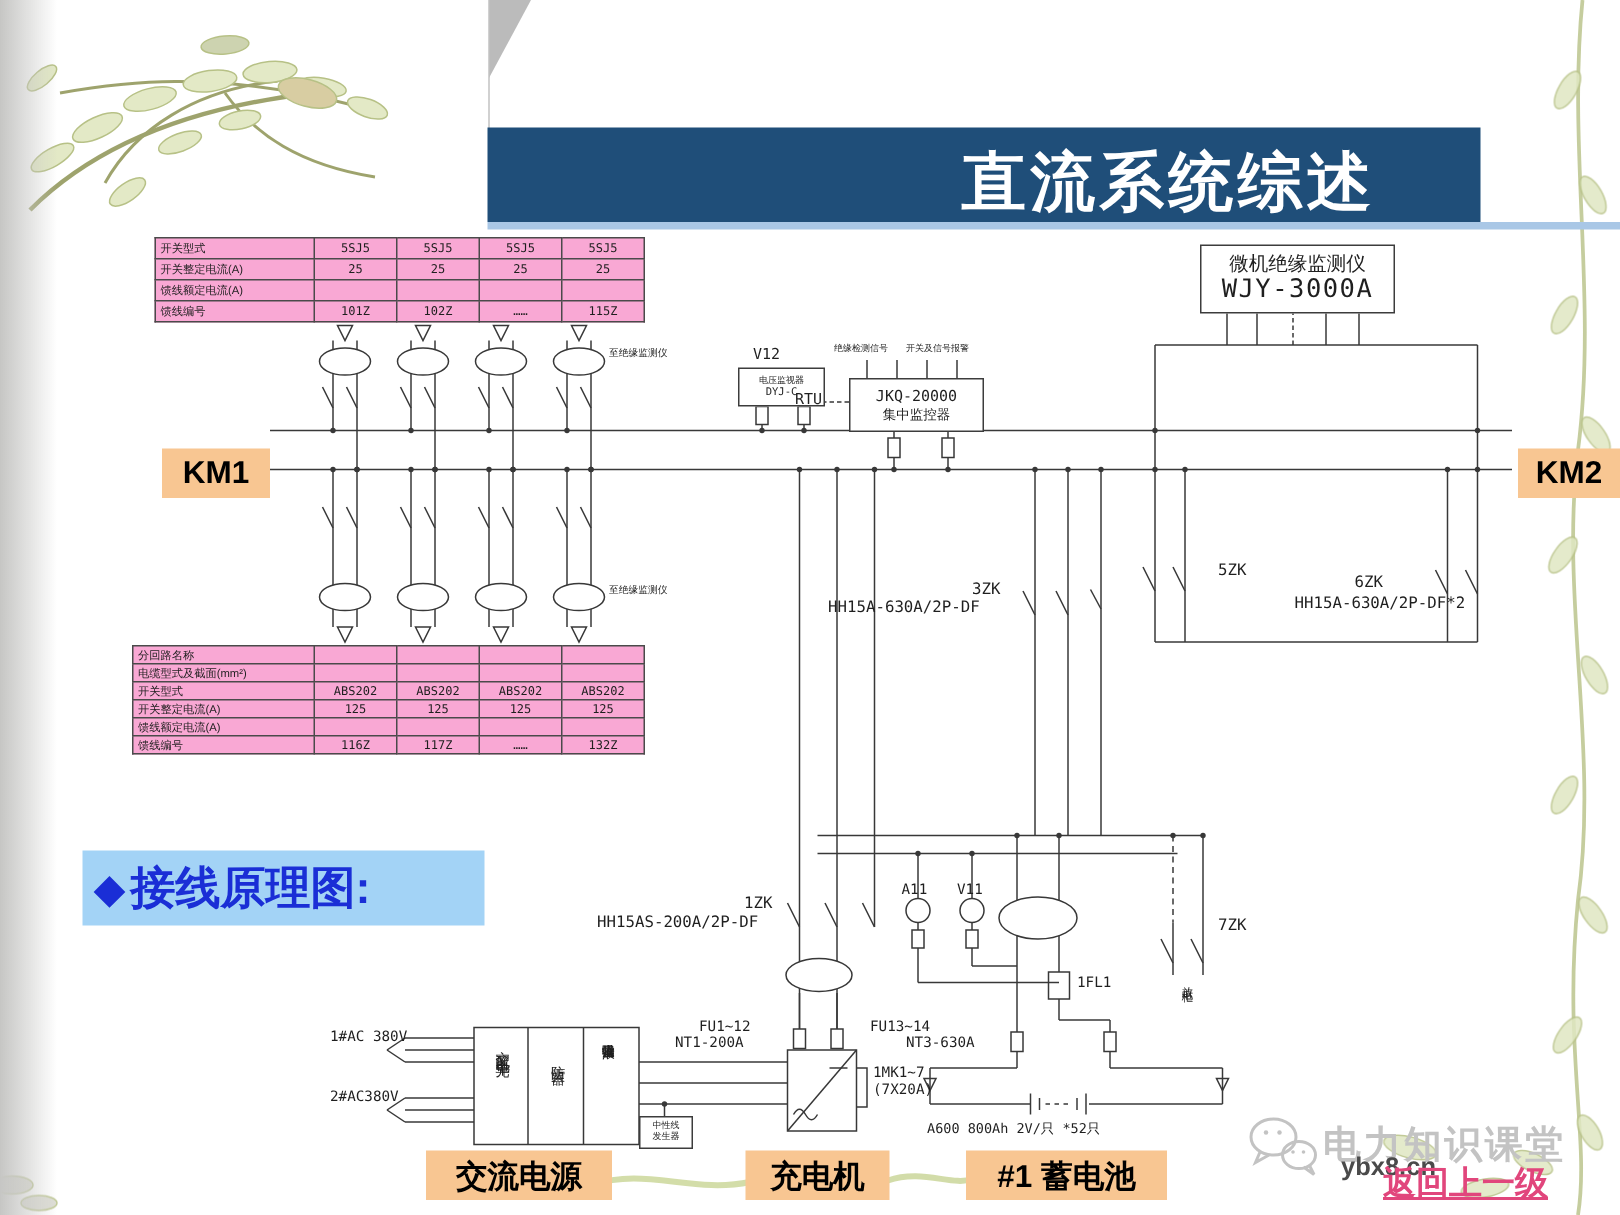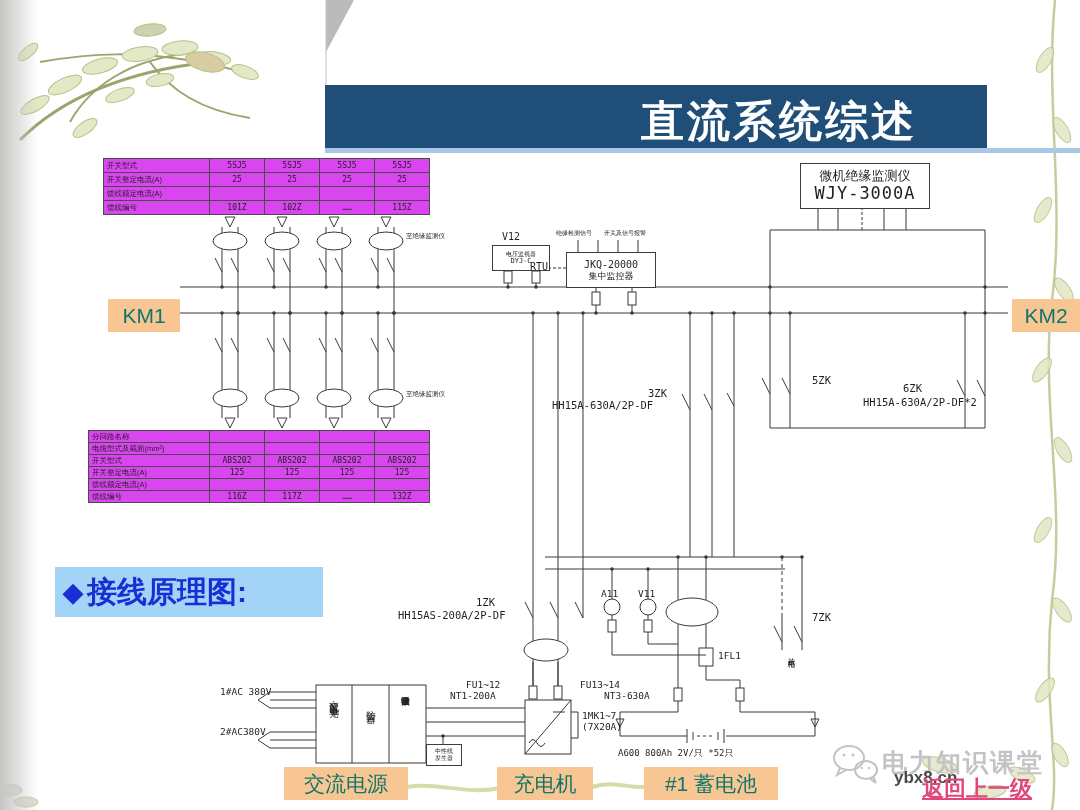--- a/index.html
+++ b/index.html
@@ -16,29 +16,29 @@
              background:linear-gradient(90deg,#c6c6c4,rgba(255,255,255,0));}
   
   .lbl{position:absolute;font-family:"DejaVu Sans Mono",monospace;font-size:10px;color:#1f1f1f;
        white-space:nowrap;line-height:1.1;}
   .cjk{font-family:"Liberation Sans",sans-serif;}
   .box{position:absolute;border:1px solid #3c3c3c;background:#fff;display:flex;flex-direction:column;
        align-items:center;justify-content:center;color:#1f1f1f;text-align:center;line-height:1.15;}
   .vert{position:absolute;writing-mode:vertical-rl;letter-spacing:2px;color:#1f1f1f;
         font-family:"Liberation Sans",sans-serif;white-space:nowrap;}
   
-  .tag{position:absolute;background:#F8C692;color:#0f766e;font-weight:normal;font-size:21px;
+  .tag{position:absolute;background:#F8C692;color:#000000;font-weight:bold;font-size:21px;
        text-align:center;display:flex;align-items:center;justify-content:center;white-space:nowrap;}
   
   .section{position:absolute;left:55px;top:567px;width:268px;height:50px;background:#A3D3F6;
            color:#1A2ED6;font-weight:bold;font-size:30px;display:flex;align-items:center;
            padding-left:8px;box-sizing:border-box;white-space:nowrap;}
   .section .bullet{font-size:26px;margin-right:4px;}
   
-  table.sch{position:absolute;border-collapse:collapse;background:#d946ef;}
+  table.sch{position:absolute;border-collapse:collapse;background:#f9a8d4;}
   table.sch td{border:1px solid #4a4a4a;font-family:"DejaVu Sans Mono",monospace;font-size:8px;
                color:#1f1f1f;text-align:center;padding:0 1px;overflow:hidden;}
   table.sch td.lab{font-family:"Liberation Sans",sans-serif;font-size:7.5px;text-align:left;padding-left:3px;}
   table.t1{left:103px;top:158px;}  table.t1 td{height:13px;}
   table.t1 td.lab{width:101px;}    table.t1 td.val{width:52px;}
   table.t2{left:88px;top:430px;}   table.t2 td{height:11px;}
   table.t2 td.lab{width:116px;}    table.t2 td.val{width:52px;}
   
   .wm-title{position:absolute;left:882px;top:746px;font-size:25px;font-weight:bold;color:#c3c3c3;
             letter-spacing:2px;white-space:nowrap;}
@@ -389,21 +389,21 @@
   <div class="lbl" style="left:530px;top:261px;">RTU</div>
   <div class="lbl cjk" style="left:556px;top:230px;font-size:6px;">绝缘检测信号</div>
   <div class="lbl cjk" style="left:604px;top:230px;font-size:6px;">开关及信号报警</div>
   <div class="lbl cjk" style="left:406px;top:232px;font-size:6.5px;">至绝缘监测仪</div>
   <div class="lbl cjk" style="left:406px;top:390px;font-size:6.5px;">至绝缘监测仪</div>
   <div class="lbl" style="left:648px;top:388px;font-size:10.5px;">3ZK</div>
   <div class="lbl" style="left:552px;top:400px;font-size:10.5px;">HH15A-630A/2P-DF</div>
   <div class="lbl" style="left:812px;top:375px;font-size:10.5px;">5ZK</div>
   <div class="lbl" style="left:903px;top:383px;font-size:10.5px;">6ZK</div>
   <div class="lbl" style="left:815px;top:397px;font-size:10.5px;padding-left:48px;">HH15A-630A/2P-DF*2</div>
-  <div class="lbl" style="left:476px;top:597px;font-size:10.5px;">1ZK</div>
+  <div class="lbl" style="left:496px;top:597px;font-size:10.5px;">1ZK</div>
   <div class="lbl" style="left:398px;top:610px;font-size:10.5px;">HH15AS-200A/2P-DF</div>
   <div class="lbl" style="left:601px;top:589px;font-size:9.5px;">A11</div>
   <div class="lbl" style="left:638px;top:589px;font-size:9.5px;">V11</div>
   <div class="lbl" style="left:718px;top:651px;font-size:9.5px;">1FL1</div>
   <div class="lbl" style="left:812px;top:612px;font-size:10.5px;">7ZK</div>
   <div class="vert" style="left:786px;top:652px;height:44px;font-size:7.5px;letter-spacing:1px;">放电柜</div>
   <div class="lbl" style="left:220px;top:687px;font-size:9.5px;">1#AC 380V</div>
   <div class="lbl" style="left:220px;top:727px;font-size:9.5px;">2#AC380V</div>
   <div class="vert" style="left:327px;top:692px;height:64px;font-size:9.5px;">交流配电单元</div>
   <div class="vert" style="left:364px;top:703px;height:42px;font-size:9.5px;">防雷器</div>

